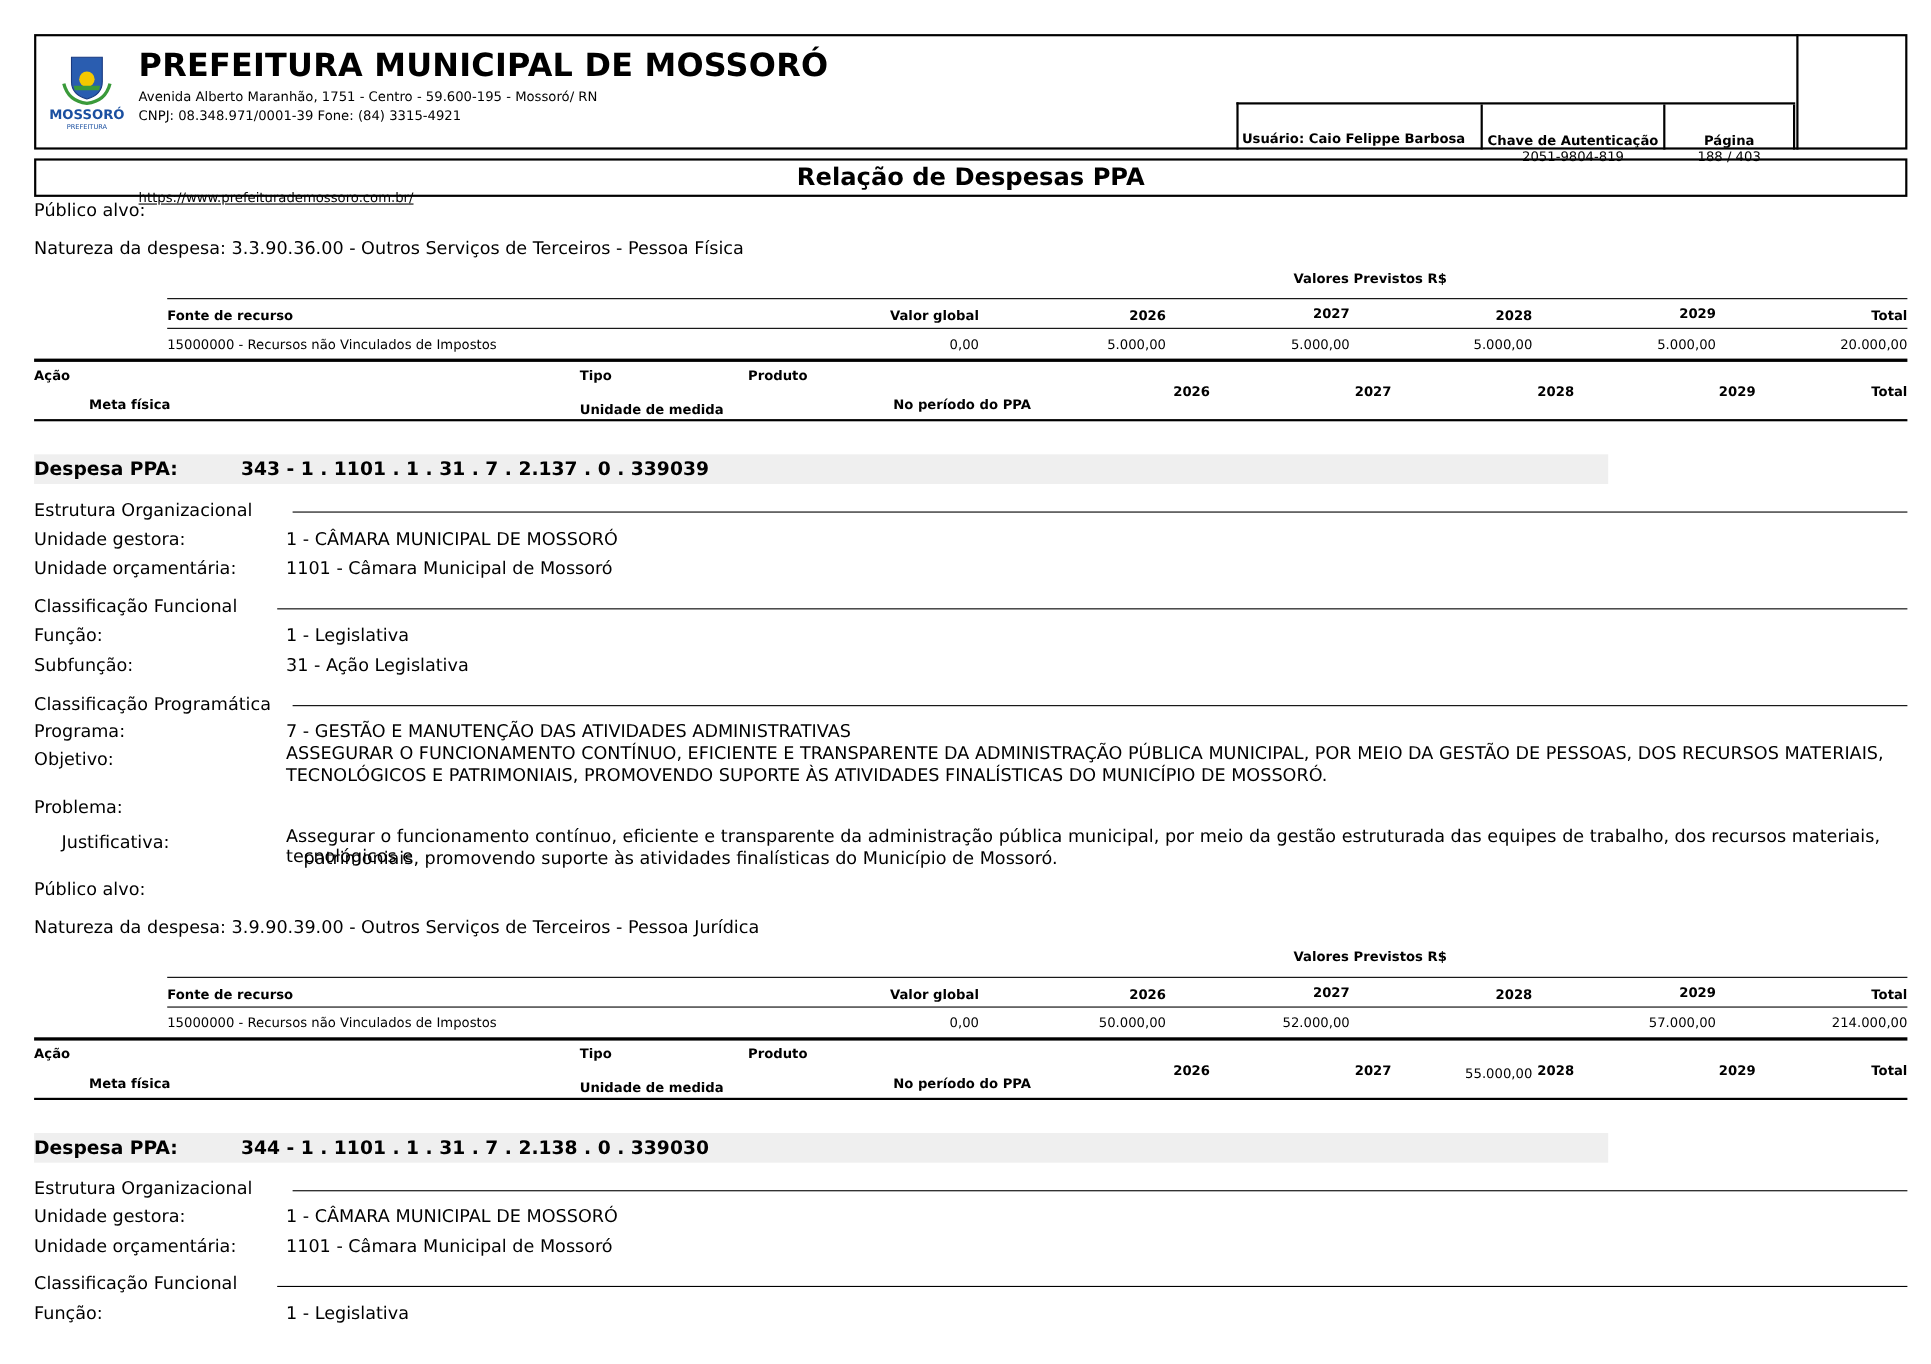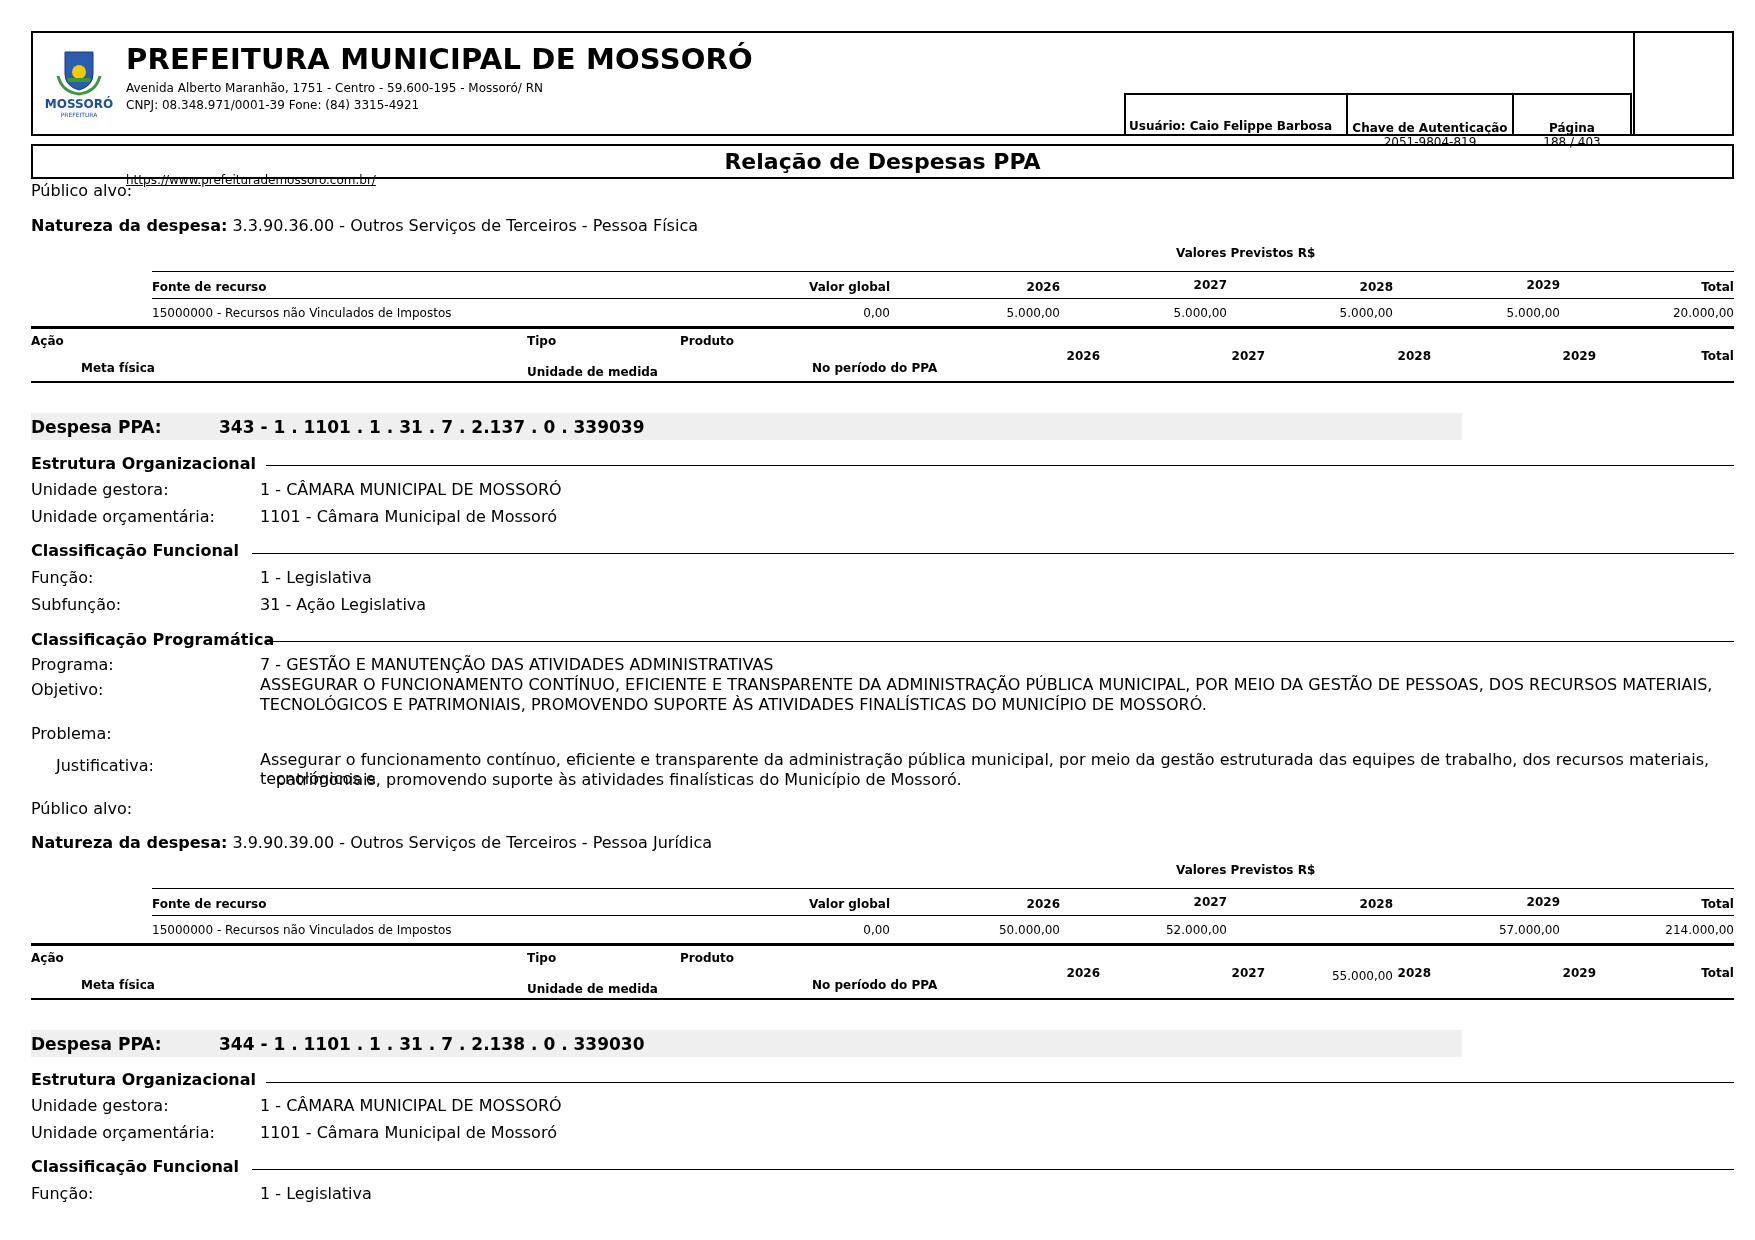--- a/index.html
+++ b/index.html
@@ -9,21 +9,21 @@
   .header-right-col { left: 1633px; top: 31px; width: 2px; height: 105px; background: #000; }
   .logo { left: 40px; top: 48px; width: 78px; height: 72px; }
   .org-title { left: 126px; top: 42px; font-size: 29px; font-weight: bold; letter-spacing: 0.2px; }
   .org-line { left: 126px; font-size: 12px; }
   .org-link { text-decoration: underline; color: #000; }
   .info-table { left: 1124px; top: 93px; height: 43px; border-top: 2px solid #000; border-left: 2px solid #000; display: flex; }
   .info-cell { border-right: 2px solid #000; height: 41px; font-size: 12px; display: flex; flex-direction: column; justify-content: center; align-items: center; }
   .info-cell b { font-weight: bold; margin-top: 39px; }
   .title-box { left: 31px; top: 144px; width: 1703px; height: 35px; border: 2px solid #000; display: flex; align-items: center; justify-content: center; font-size: 22px; font-weight: bold; }
   .lbl { font-size: 16px; }
-  .bold { font-weight: bold; }
+  .bold { font-weight: normal; }
   .small { font-size: 12px; }
   .smallb { font-size: 12px; font-weight: bold; }
   .hline { height: 1px; background: #000; }
   .hline2 { height: 2px; background: #000; }
   .hline3 { height: 3px; background: #000; }
   .despesa-bar { left: 31px; width: 1431px; height: 27px; background: #efefef; display: flex; align-items: center; font-size: 17px; font-weight: bold; }
   .num { text-align: right; }
   .logo svg { width: 78px; height: 72px; }
 </style>
 </head>

